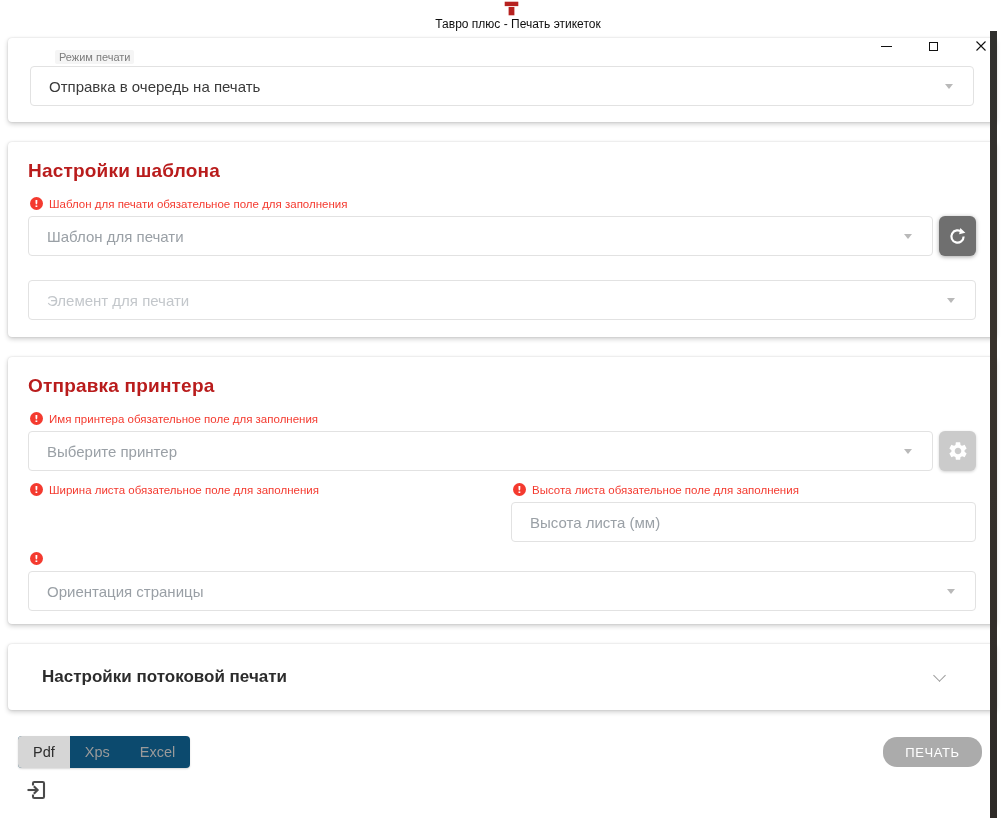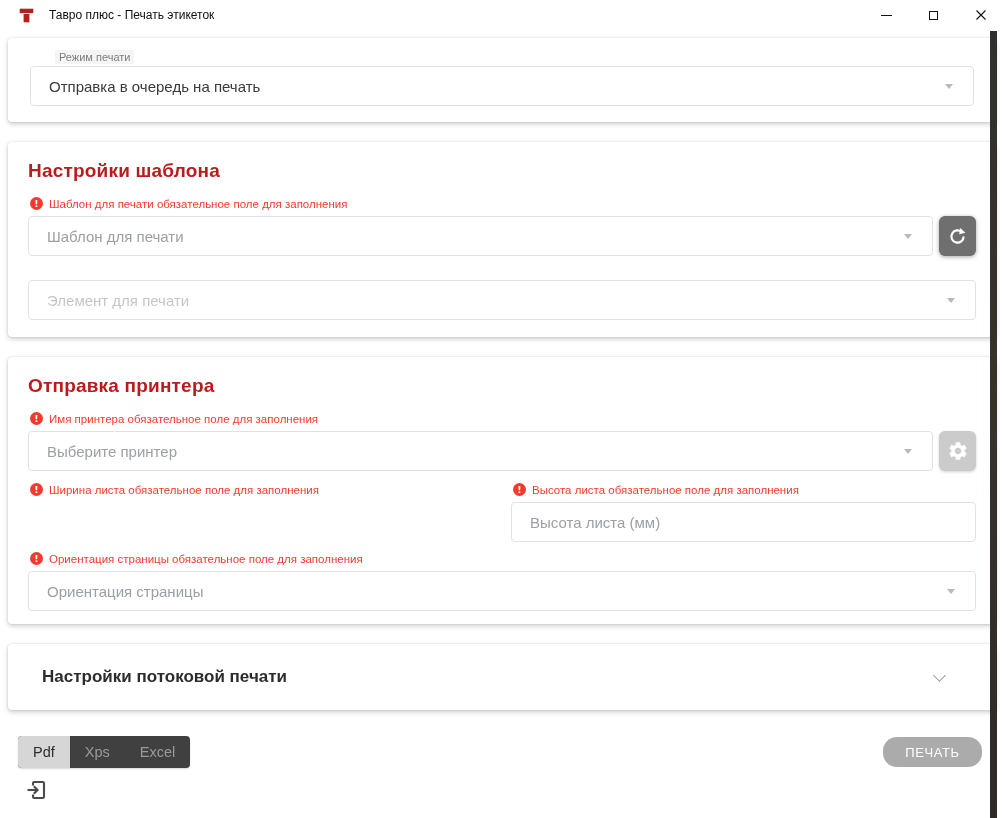--- a/index.html
+++ b/index.html
@@ -2,21 +2,21 @@
 <html><head>
 <meta charset="utf-8">
 <style>
   * { margin:0; padding:0; box-sizing:border-box; }
   html,body { width:1004px; height:818px; }
   body {
     font-family:"Liberation Sans","DejaVu Sans",sans-serif;
     background:#ffffff; position:relative; overflow:hidden; color:#222;
   }
   
-  .titlebar { height:30px; display:flex; align-items:center; padding-left:18px; background:#fff; }
+  .titlebar { height:30px; display:flex; align-items:center; padding-left:18px; background:#fff;flex-direction:column; }
   .logo { width:17px; height:17px; display:flex; }
   .app-title { margin-left:14px; font-size:12px; color:#0f0f0f; }
   .win-controls { margin-left:auto; display:flex; }
   .win-btn { width:47px; height:30px; display:flex; align-items:center; justify-content:center; cursor:default; }
   .min-glyph { width:11px; height:1px; background:#111; }
   .max-glyph { width:9px; height:9px; border:1px solid #111; }
   
   .content { padding:8px 8px 0; }
   .card { background:#fff; border-radius:4px;
           box-shadow:0 0 2px rgba(0,0,0,.14), 0 2px 5px rgba(0,0,0,.20); }
@@ -55,21 +55,21 @@
   .text-input::placeholder { color:#9aa0a6; opacity:1; }
   .orient-error { margin-top:10px; }
   
   .expander-card { height:66px; display:flex; align-items:center; padding:0 30px 0 34px; margin-bottom:26px; }
   .expander-title { font-size:17px; font-weight:700; color:#2c2c2c; }
   .expander-chev { margin-left:auto; margin-right:22px; width:9px; height:9px;
                    border-right:1.6px solid #9a9a9a; border-bottom:1.6px solid #9a9a9a;
                    transform:rotate(45deg); margin-top:-4px; }
   
   .footer { display:flex; align-items:center; padding:0 14px 0 10px; }
-  .tabs { display:flex; background:#404040; border-radius:4px; overflow:hidden;
+  .tabs { display:flex; background:#0c4a6e; border-radius:4px; overflow:hidden;
           box-shadow:0 1px 2px rgba(0,0,0,.16); }
   .tab { padding:8px 15px; font-size:14.5px; color:#9a9a9a; cursor:pointer; }
   .tab.selected { background:#d6d6d6; color:#2d2d2d; }
   .print-btn { margin-left:auto; width:99px; height:30px; border:none; border-radius:14px;
                background:#ababab; color:#fff; font-weight:400; font-size:13px; letter-spacing:.6px;
                font-family:"Liberation Sans","DejaVu Sans",sans-serif; cursor:default;
                display:flex; align-items:center; justify-content:center; }
   .exit-row { padding:9px 0 0 15px; }
   .exit-btn { width:26px; height:26px; display:flex; align-items:center; justify-content:center; cursor:pointer; }
   
@@ -170,21 +170,20 @@
         <div class="error-row" style="margin-top:0">
           <span class="error-icon">!</span>
           <span>Высота листа обязательное поле для заполнения</span>
         </div>
         <input class="text-input" type="text" placeholder="Высота листа (мм)" style="">
       </div>
     </div>
 
     <div class="error-row orient-error">
       <span class="error-icon">!</span>
-      <span>Ориентация страницы обязательное поле для заполнения</span>
     </div>
     <div class="combo ph">
       <span>Ориентация страницы</span>
       <span class="chev"></span>
     </div>
   </div>
 
   <div class="card expander-card">
     <span class="expander-title">Настройки потоковой печати</span>
     <span class="expander-chev"></span>

